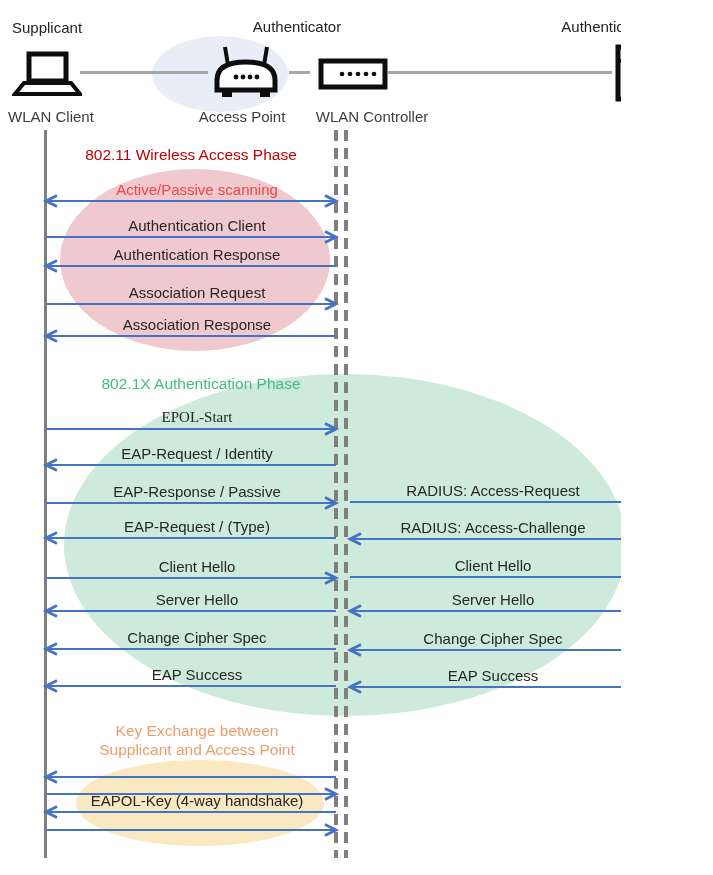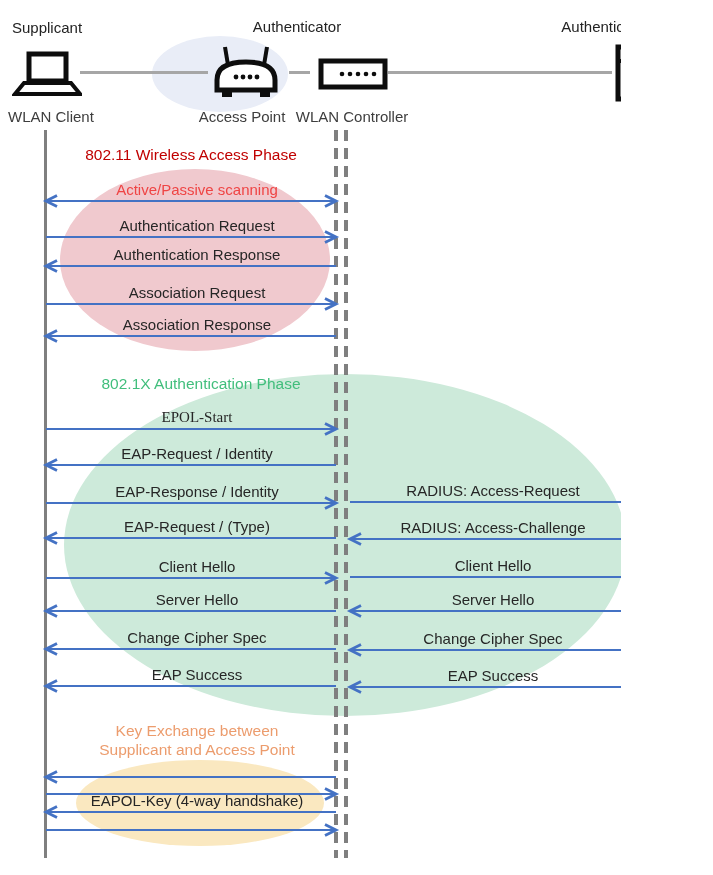--- a/index.html
+++ b/index.html
@@ -62,47 +62,47 @@
   </svg>
 
   <svg class="icon" style="left:615px;top:44px;" width="42" height="58" viewBox="0 0 42 58">
     <rect x="3" y="3" width="36" height="52" fill="#fff" stroke="#0d0d0d" stroke-width="5"></rect>
     <line x1="4" y1="17" x2="38" y2="17" stroke="#0d0d0d" stroke-width="4"></line>
     <rect x="28" y="8" width="5" height="5" fill="#0d0d0d"></rect>
   </svg>
 
   <div class="dev-label" style="left:8px;top:108px;">WLAN Client</div>
   <div class="dev-label centered" style="left:242px;top:108px;">Access Point</div>
-  <div class="dev-label centered" style="left:352px;top:108px;">WLAN Controller</div>
+  <div class="dev-label centered" style="left:372px;top:108px;">WLAN Controller</div>
 
   <div class="ellipse" id="ph1-ellipse" style="left: 60px; top: 169px; width: 270px; height: 182px; background: rgb(240, 201, 206);"></div>
   <div class="ellipse" id="ph2-ellipse" style="left: 64px; top: 374px; width: 562px; height: 342px; background: rgb(205, 234, 218);"></div>
   <div class="ellipse" id="ph3-ellipse" style="left: 76px; top: 760px; width: 248px; height: 86px; background: rgb(250, 232, 192);"></div>
 
   <div class="lifeline" id="life-left" style="left: 44px; top: 130px; height: 728px; background: rgb(127, 127, 127);"></div>
   <div class="dashline" style="left:334px;top:130px;height:728px;"></div>
   <div class="dashline" style="left:344px;top:130px;height:728px;"></div>
   <div class="lifeline" id="life-right" style="left: 634px; top: 130px; height: 728px; background: rgb(127, 127, 127);"></div>
 
   <div class="phase-title" id="ph1-title" style="left: 191px; top: 146px; color: rgb(192, 0, 0);">802.11 Wireless Access Phase</div>
   <div class="phase-title" id="ph2-title" style="left: 201px; top: 375px; color: rgb(65, 190, 124);">802.1X Authentication Phase</div>
   <div class="phase-title" id="ph3-title" style="left: 197px; top: 722px; color: rgb(236, 156, 109);">
     <div>Key Exchange between</div>
     <div>Supplicant and Access Point</div>
   </div>
 
   <div id="labels">
       <div class="msg-label" style="left: 197px; top: 181px; color: #ef4444;">Active/Passive scanning</div>
-      <div class="msg-label" style="left: 197px; top: 217px; color: rgb(38, 38, 38);">Authentication  Request</div>
+      <div class="msg-label" style="left: 197px; top: 217px; color: rgb(38, 38, 38);">Authentication  Client</div>
       <div class="msg-label" style="left: 197px; top: 246px; color: rgb(38, 38, 38);">Authentication  Response</div>
       <div class="msg-label" style="left: 197px; top: 284px; color: rgb(38, 38, 38);">Association Request</div>
       <div class="msg-label" style="left: 197px; top: 316px; color: rgb(38, 38, 38);">Association Response</div>
       <div class="msg-label" style="left: 197px; top: 409px; color: rgb(38, 38, 38); font-family: Liberation Serif, serif;">EPOL-Start</div>
       <div class="msg-label" style="left: 197px; top: 445px; color: rgb(38, 38, 38);">EAP-Request / Identity</div>
-      <div class="msg-label" style="left: 197px; top: 483px; color: rgb(38, 38, 38);">EAP-Response / Identity</div>
+      <div class="msg-label" style="left: 197px; top: 483px; color: rgb(38, 38, 38);">EAP-Response / Passive</div>
       <div class="msg-label" style="left: 493px; top: 482px; color: rgb(38, 38, 38);">RADIUS: Access-Request</div>
       <div class="msg-label" style="left: 197px; top: 518px; color: rgb(38, 38, 38);">EAP-Request / (Type)</div>
       <div class="msg-label" style="left: 493px; top: 519px; color: rgb(38, 38, 38);">RADIUS: Access-Challenge</div>
       <div class="msg-label" style="left: 197px; top: 558px; color: rgb(38, 38, 38);">Client Hello</div>
       <div class="msg-label" style="left: 493px; top: 557px; color: rgb(38, 38, 38);">Client Hello</div>
       <div class="msg-label" style="left: 197px; top: 591px; color: rgb(38, 38, 38);">Server  Hello</div>
       <div class="msg-label" style="left: 493px; top: 591px; color: rgb(38, 38, 38);">Server  Hello</div>
       <div class="msg-label" style="left: 197px; top: 629px; color: rgb(38, 38, 38);">Change Cipher Spec</div>
       <div class="msg-label" style="left: 493px; top: 630px; color: rgb(38, 38, 38);">Change Cipher Spec</div>
       <div class="msg-label" style="left: 197px; top: 666px; color: rgb(38, 38, 38);">EAP Success</div>

